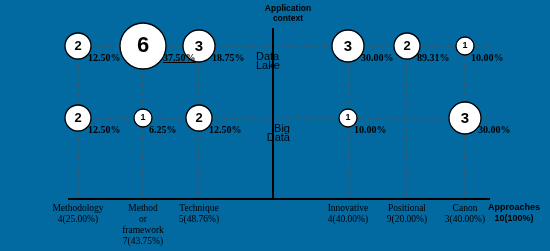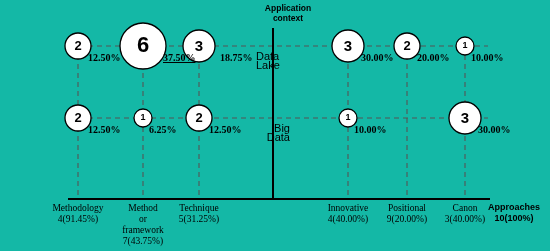--- a/index.html
+++ b/index.html
@@ -9,21 +9,21 @@
   }
   body {
     font-family: "Liberation Sans", sans-serif;
     color: #000000;
   }
   #chart-root {
     position: relative;
     width: 550px;
     height: 251px;
     overflow: hidden;
-    background: #14b8a6;
+    background: #0369a1;
   }
   #chart-svg {
     position: absolute;
     left: 0;
     top: 0;
     width: 550px;
     height: 251px;
   }
   .abs { position: absolute; }
 
@@ -115,49 +115,49 @@
 
   <div class="abs axis-title" id="right-axis-title" style="left:478px; top:202px; width:72px;">Approaches
 10(100%)</div>
 
   <div id="overlay-layer">
       <div class="abs bubble-value" style="left: 48px; top: 37.94px; width: 60px; font-size: 13px; line-height: 15.6px;">2</div>
       <div class="abs pct-label" style="left: 88px; top: 52px;">12.50%</div>
       <div class="abs bubble-value" style="left: 113px; top: 32.36px; width: 60px; font-size: 22px; line-height: 26.4px;">6</div>
       <div class="abs pct-label" style="left: 163px; top: 52px; text-decoration: underline;">37.50%</div>
       <div class="abs bubble-value" style="left: 169px; top: 36.7px; width: 60px; font-size: 15px; line-height: 18px;">3</div>
-      <div class="abs pct-label" style="left: 220px; top: 52px;">18.75%</div>
+      <div class="abs pct-label" style="left: 212px; top: 52px;">18.75%</div>
       <div class="abs bubble-value" style="left: 318px; top: 36.7px; width: 60px; font-size: 15px; line-height: 18px;">3</div>
       <div class="abs pct-label" style="left: 361px; top: 52px;">30.00%</div>
       <div class="abs bubble-value" style="left: 377px; top: 37.94px; width: 60px; font-size: 13px; line-height: 15.6px;">2</div>
-      <div class="abs pct-label" style="left: 417px; top: 52px;">20.00%</div>
+      <div class="abs pct-label" style="left: 417px; top: 52px;">89.31%</div>
       <div class="abs bubble-value" style="left: 435px; top: 40.42px; width: 60px; font-size: 9px; line-height: 10.8px;">1</div>
       <div class="abs pct-label" style="left: 471px; top: 52px;">10.00%</div>
       <div class="abs bubble-value" style="left: 48px; top: 109.94px; width: 60px; font-size: 13px; line-height: 15.6px;">2</div>
       <div class="abs pct-label" style="left: 88px; top: 124px;">12.50%</div>
       <div class="abs bubble-value" style="left: 113px; top: 112.42px; width: 60px; font-size: 9px; line-height: 10.8px;">1</div>
       <div class="abs pct-label" style="left: 149px; top: 124px;">6.25%</div>
       <div class="abs bubble-value" style="left: 169px; top: 109.94px; width: 60px; font-size: 13px; line-height: 15.6px;">2</div>
       <div class="abs pct-label" style="left: 209px; top: 124px;">12.50%</div>
       <div class="abs bubble-value" style="left: 318px; top: 112.42px; width: 60px; font-size: 9px; line-height: 10.8px;">1</div>
       <div class="abs pct-label" style="left: 354px; top: 124px;">10.00%</div>
       <div class="abs bubble-value" style="left: 435px; top: 108.7px; width: 60px; font-size: 15px; line-height: 18px;">3</div>
       <div class="abs pct-label" style="left: 478px; top: 124px;">30.00%</div>
       <div class="abs ctx-label" style="left: 256px; top: 52px; width: 34px;">Data
 Lake</div>
       <div class="abs ctx-label" style="left: 256px; top: 124px; width: 34px; text-align: right;">Big
 Data</div>
       <div class="abs axis-cat-label" style="left: 33px; top: 203px; width: 90px;">Methodology
-4(91.45%)</div>
+4(25.00%)</div>
       <div class="abs axis-cat-label" style="left: 98px; top: 203px; width: 90px;">Method
 or
 framework
 7(43.75%)</div>
       <div class="abs axis-cat-label" style="left: 154px; top: 203px; width: 90px;">Technique
-5(31.25%)</div>
+5(48.76%)</div>
       <div class="abs axis-cat-label" style="left: 303px; top: 203px; width: 90px;">Innovative
 4(40.00%)</div>
       <div class="abs axis-cat-label" style="left: 362px; top: 203px; width: 90px;">Positional
 9(20.00%)</div>
       <div class="abs axis-cat-label" style="left: 420px; top: 203px; width: 90px;">Canon
 3(40.00%)</div>
     </div>
 
 </div>
 

